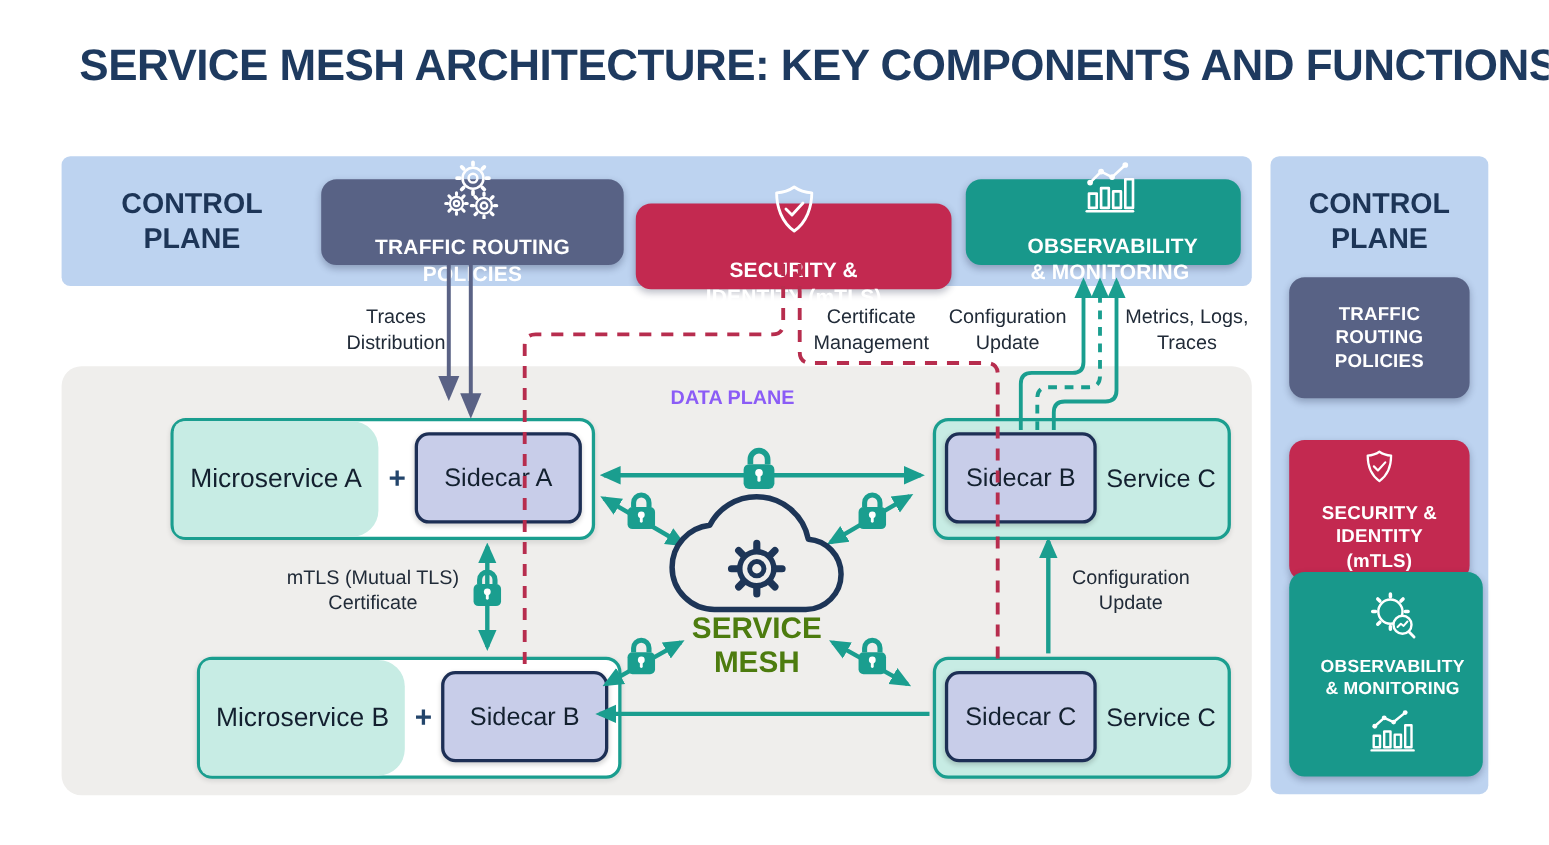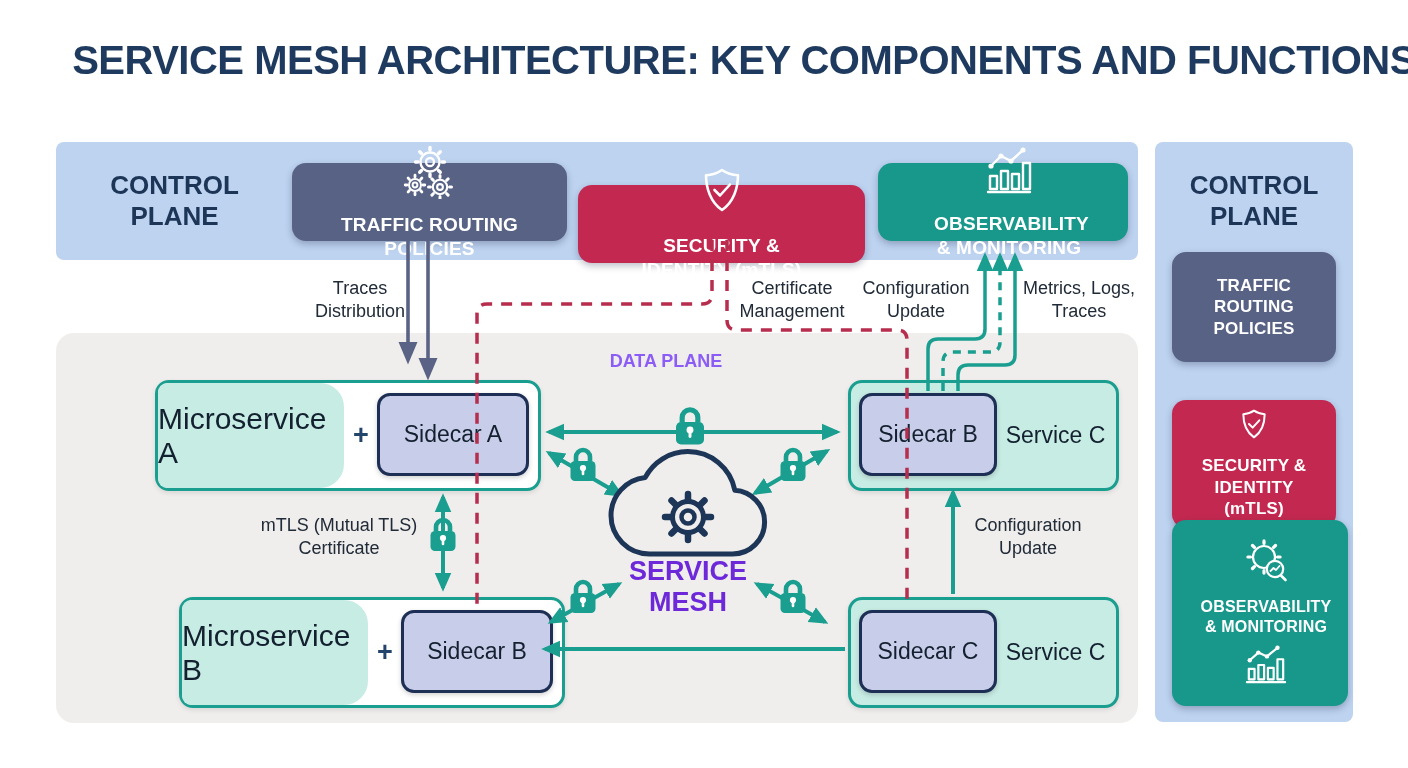--- a/index.html
+++ b/index.html
@@ -16,30 +16,30 @@
   .pill-text{font-size:19px;font-weight:bold;text-align:center;line-height:1.24;letter-spacing:.2px;}
   .slate{background:#586285;}
   .crimson{background:#c32950;margin-top:22px;}
   .teal{background:#18988b;padding-left:12px;}
   .dataplane{background:#efeeec;border-radius:18px;}
   .dp-title{font-size:18px;font-weight:bold;color:#8b5cf6;text-align:center;}
   .nodebox{border:3px solid #1a9e8f;border-radius:14px;background:#fff;box-shadow:0 2px 5px rgba(0,0,0,.10);}
   .nodebox.mintfill{background:#c7ece4;}
   .mintarea{position:absolute;left:0;top:0;bottom:0;width:186px;background:#c7ece4;
             border-radius:9px 24px 24px 9px;display:flex;align-items:center;justify-content:center;}
-  .svclabel{font-size:30px;color:#13202f;}
+  .svclabel{font-size:24px;color:#13202f;}
   .plus{position:absolute;left:186px;top:0;bottom:0;width:34px;display:flex;align-items:center;
         justify-content:center;font-size:27px;font-weight:bold;color:#23456b;}
   .sidecar{position:absolute;background:#c8cde9;border:3px solid #1d2f55;border-radius:13px;
            display:flex;align-items:center;justify-content:center;font-size:23px;color:#13202f;
            box-shadow:0 2px 5px rgba(0,0,0,.18);}
   .svc-c{position:absolute;left:150px;right:6px;top:0;bottom:0;display:flex;align-items:center;
          justify-content:center;font-size:23px;color:#13202f;}
   .note{font-size:18px;color:#212b38;text-align:center;line-height:1.26;}
-  .mesh-label{font-size:27px;font-weight:bold;color:#6d28d9;text-align:center;line-height:1.15;}
+  .mesh-label{font-size:27px;font-weight:bold;color:#4d7c0f;text-align:center;line-height:1.15;}
   .overlay{position:absolute;left:0;top:0;pointer-events:none;}
   .side-pill-text{font-size:17px;font-weight:bold;text-align:center;line-height:1.26;letter-spacing:.2px;}
 </style>
 </head>
 <body>
 
 <div class="stage">
 
   <div class="abs page-title">SERVICE MESH ARCHITECTURE: KEY COMPONENTS AND FUNCTIONS</div>
 

